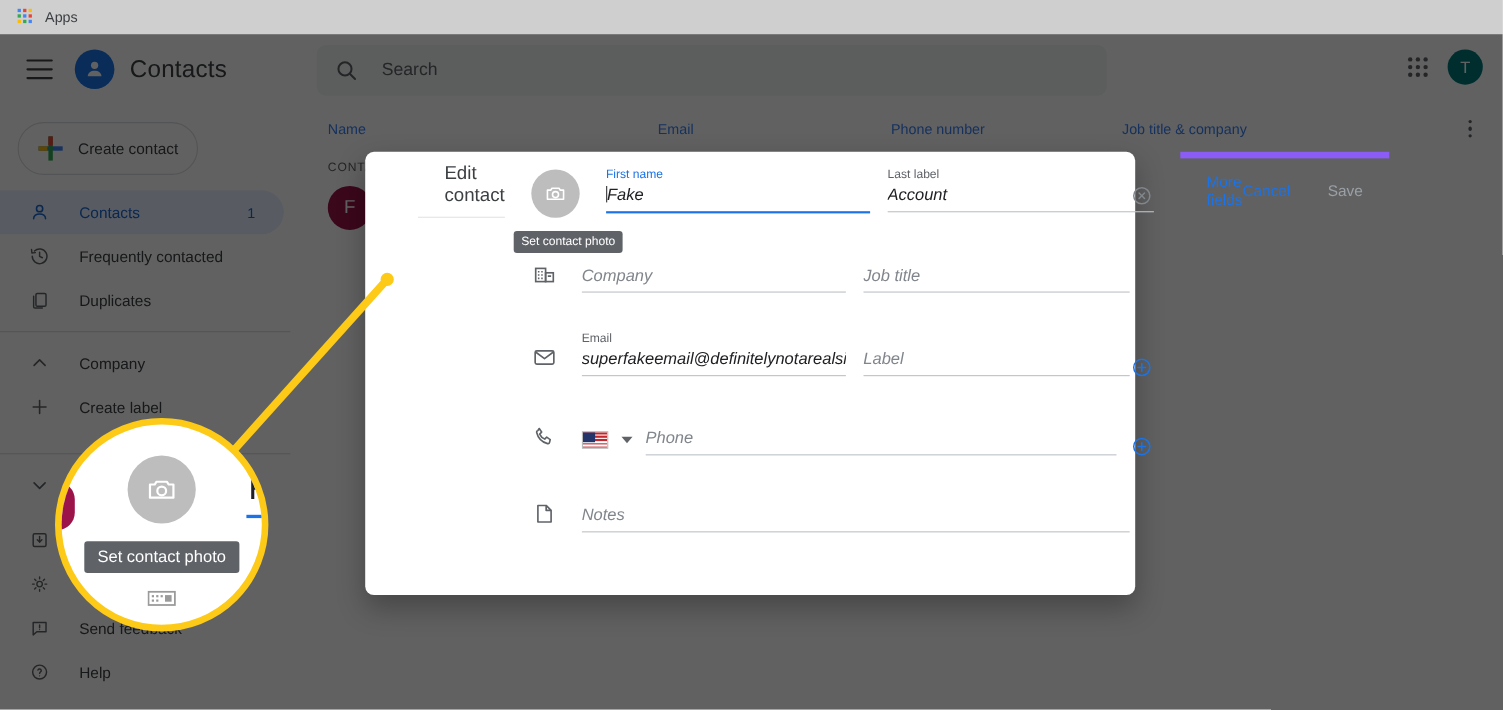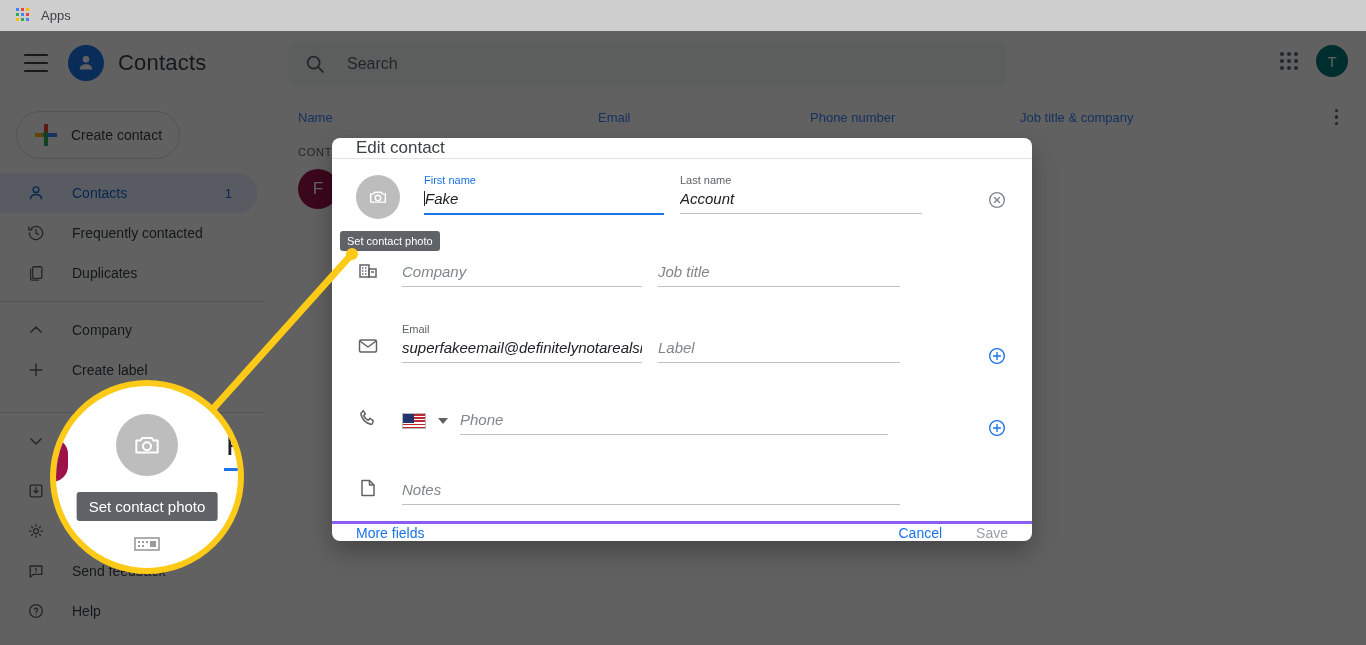--- a/index.html
+++ b/index.html
@@ -154,30 +154,30 @@
   }
 
   
   .dialog {
     position: absolute; left: 332px; top: 138px;
     width: 700px; height: 403px;
     background: #ffffff;
     border-radius: 8px;
     box-shadow: 0 11px 25px rgba(0,0,0,.28);
     z-index: 25;
-    display: flex; flex-direction: column;
+    display: flex;  padding-left: 48px;
   }
   .dialog-title {
     height: 60px; display: flex; align-items: center;
     padding-left: 24px; font-size: 17px; color: #3c4043;
     border-bottom: 1px solid #e3e3e3;
   }
   .dialog-body { flex: 1; padding: 16px 24px 0 24px; position: relative; }
   .dialog-footer {
-    height: 64px; border-top: 3px solid #8b5cf6;
+    height: 64px; border-top: 6px solid #8b5cf6;
     display: flex; align-items: center; padding: 0 24px;
   }
   .link-btn { font-size: 14px; color: #1a73e8; }
   .footer-right { margin-left: auto; display: flex; align-items: center; gap: 34px; }
   .btn-disabled { font-size: 14px; color: #9aa0a6; }
 
   .photo-circle {
     position: absolute; left: 24px; top: 16px;
     width: 44px; height: 44px; border-radius: 50%;
     background: #bdbdbd;
@@ -451,21 +451,21 @@
     </div>
     <div class="tooltip">Set contact photo</div>
 
     <div class="form-row" style="padding-left:68px;height:54px;">
       <div class="field f-first">
         <span class="lbl focus">First name</span>
         <div class="val"><span class="caret"></span><span>Fake</span></div>
         <div class="ul focus"></div>
       </div>
       <div class="field f-last">
-        <span class="lbl">Last name</span>
+        <span class="lbl">Last label</span>
         <div class="val">Account</div>
         <div class="ul"></div>
       </div>
       <div class="row-action" style="bottom:14px">
         <svg width="22" height="22" viewBox="0 0 24 24" fill="none" stroke="#80868b" stroke-width="1.5">
           <circle cx="12" cy="12" r="8"></circle>
             <line x1="9.3" y1="9.3" x2="14.7" y2="14.7" stroke-linecap="round"></line>
           <line x1="14.7" y1="9.3" x2="9.3" y2="14.7" stroke-linecap="round"></line>
         </svg>
       </div>

